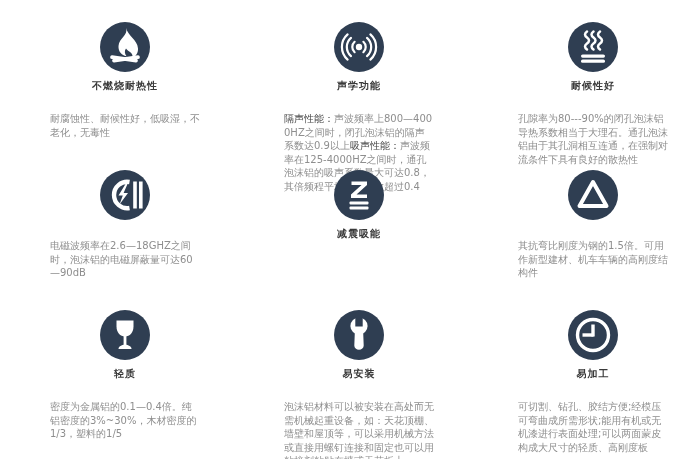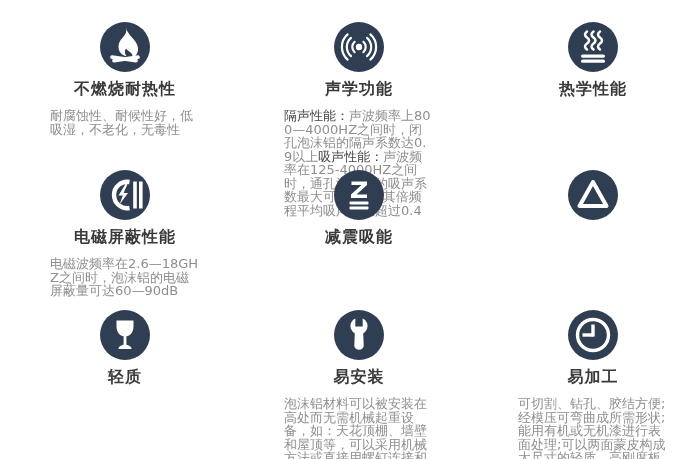--- a/index.html
+++ b/index.html
@@ -13,26 +13,26 @@
     grid-template-rows:148px 140px auto;
     column-gap:84px;
     padding:22px 0 0 50px;
     box-sizing:border-box;
     width:676px;
   }
   .card{text-align:center;}
   .icon-wrap{height:50px;display:flex;justify-content:center;}
   .icon{width:50px;height:50px;display:block;}
   .title{
-    font-size:16px;font-weight:bold;color:#3a3a3a;
+    font-size:10px;font-weight:bold;color:#3a3a3a;
     margin:7px 0 0;letter-spacing:1px;
   }
   .desc{
-    text-align:left;font-size:13px;line-height:13.5px;color:#8e8e8e;
-    margin:9px 0 0;word-break:break-all;
+    text-align:left;font-size:10px;line-height:13.5px;color:#8e8e8e;
+    margin:19px 0 0;word-break:break-all;
   }
   .desc b{color:#484848;font-weight:normal;}
 </style>
 </head>
 <body>
 
 <div class="grid">
 
   <div class="card">
     <div class="icon-wrap">
@@ -72,34 +72,34 @@
         <circle cx="25" cy="25" r="25" fill="#2f3e52"></circle>
         <g stroke="#fff" stroke-width="2.5" fill="none" stroke-linecap="round">
           <path d="M19 9.5 q-4 3 0 6 q4 3 0 6 q-4 3 0 6"></path>
           <path d="M25.5 9.5 q-4 3 0 6 q4 3 0 6 q-4 3 0 6"></path>
           <path d="M32 9.5 q-4 3 0 6 q4 3 0 6 q-4 3 0 6"></path>
         </g>
         <rect x="13" y="32.5" width="24" height="3.2" rx="1.6" fill="#fff"></rect>
         <rect x="13" y="37.6" width="24" height="3.2" rx="1.6" fill="#fff"></rect>
       </svg>
     </div>
-    <p class="title">热学性能</p>
+    <p class="title">耐候性好</p>
+    <p class="desc"><b></b><span>孔隙率为80---90%的闭孔泡沫铝导热系数相当于大理石。通孔泡沫铝由于其孔洞相互连通，在强制对流条件下具有良好的散热性</span><b></b><span></span></p>
   </div>
 
   <div class="card">
     <div class="icon-wrap">
       <svg class="icon" viewBox="0 0 50 50">
         <circle cx="25" cy="25" r="25" fill="#2f3e52"></circle>
         <path d="M29.5 12 a13.2 13.2 0 1 0 0 26" stroke="#fff" stroke-width="4.4" fill="none"></path>
         <path fill="#fff" d="M25.5 14 L18.5 25.5 L22.8 25.5 L19.5 34.5 L28 23 L23.6 23 L27.5 14 Z"></path>
         <rect x="33.2" y="11.5" width="3.6" height="27" fill="#fff"></rect>
         <rect x="39" y="11.5" width="3.6" height="27" fill="#fff"></rect>
       </svg>
     </div>
-    <p class="title">电磁屏蔽性能</p>
     <p class="desc"><b></b><span>电磁波频率在2.6—18GHZ之间时，泡沫铝的电磁屏蔽量可达60—90dB</span><b></b><span></span></p>
   </div>
 
   <div class="card">
     <div class="icon-wrap">
       <svg class="icon" viewBox="0 0 50 50">
         <circle cx="25" cy="25" r="25" fill="#2f3e52"></circle>
         <path fill="#fff" d="M17.5 11.5 H33 V15 L22.5 24.5 H33 V28 H17 V24.5 L27.5 15 H17.5 Z"></path>
         <rect x="15.5" y="31.5" width="19" height="3" rx="1" fill="#fff"></rect>
         <rect x="15.5" y="36.6" width="19" height="3" rx="1" fill="#fff"></rect>
@@ -108,32 +108,34 @@
     <p class="title">减震吸能</p>
   </div>
 
   <div class="card">
     <div class="icon-wrap">
       <svg class="icon" viewBox="0 0 50 50">
         <circle cx="25" cy="25" r="25" fill="#2f3e52"></circle>
         <path d="M25 12 L38.5 36 H11.5 Z" fill="none" stroke="#fff" stroke-width="4" stroke-linejoin="round"></path>
       </svg>
     </div>
+    <p class="desc"><b></b><span>其抗弯比刚度为钢的1.5倍。可用作新型建材、机车车辆的高刚度结构件</span><b></b><span></span></p>
   </div>
 
   <div class="card">
     <div class="icon-wrap">
       <svg class="icon" viewBox="0 0 50 50">
         <circle cx="25" cy="25" r="25" fill="#2f3e52"></circle>
         <path fill="#fff" d="M16.5 10.5 H33.5 V16.5 C33.5 22.5 29.8 26.5 25 26.5 C20.2 26.5 16.5 22.5 16.5 16.5 Z"></path>
         <rect x="23.6" y="26" width="2.8" height="9.5" fill="#fff"></rect>
         <path fill="#fff" d="M18.5 39 h13 c0 -2.6 -3 -4.2 -6.5 -4.2 s-6.5 1.6 -6.5 4.2 z"></path>
       </svg>
     </div>
     <p class="title">轻质</p>
+    <p class="desc"><b></b><span>密度为金属铝的0.1—0.4倍。纯铝密度的3%~30%，木材密度的1/3，塑料的1/5</span><b></b><span></span></p>
   </div>
 
   <div class="card">
     <div class="icon-wrap">
       <svg class="icon" viewBox="0 0 50 50">
         <circle cx="25" cy="25" r="25" fill="#2f3e52"></circle>
         <circle cx="25" cy="16" r="8.6" fill="#fff"></circle>
         <rect x="21.3" y="5" width="7.4" height="11.5" fill="#2f3e52"></rect>
         <path fill="#fff" d="M20.8 22.8 L20.3 35.5 a4.7 4.3 0 0 0 9.4 0 L29.2 22.8 a9.5 9.5 0 0 1 -8.4 0 Z"></path>
       </svg>

